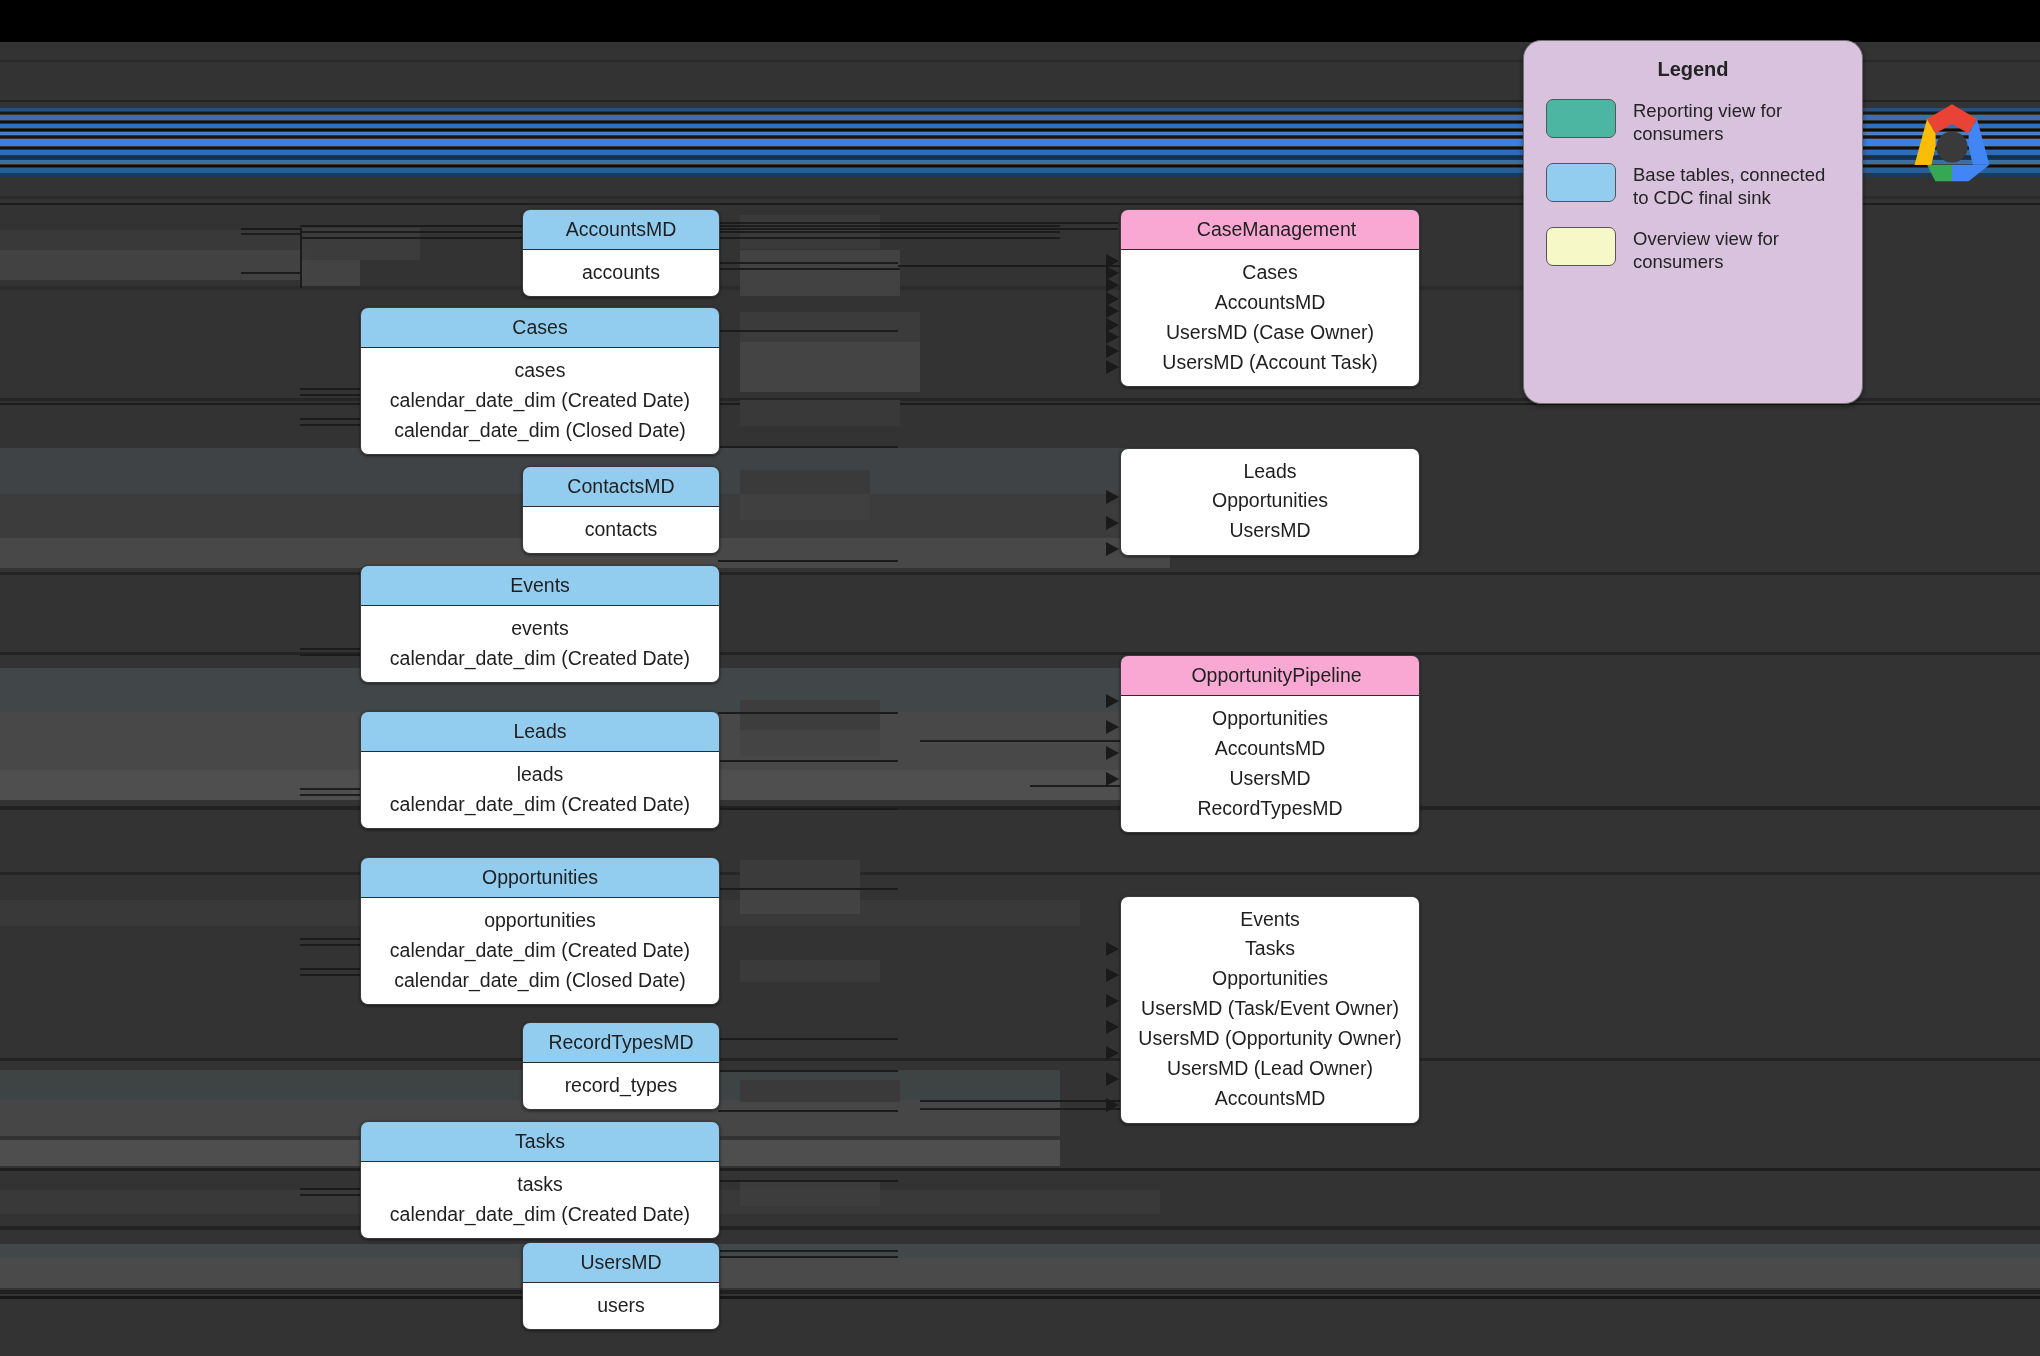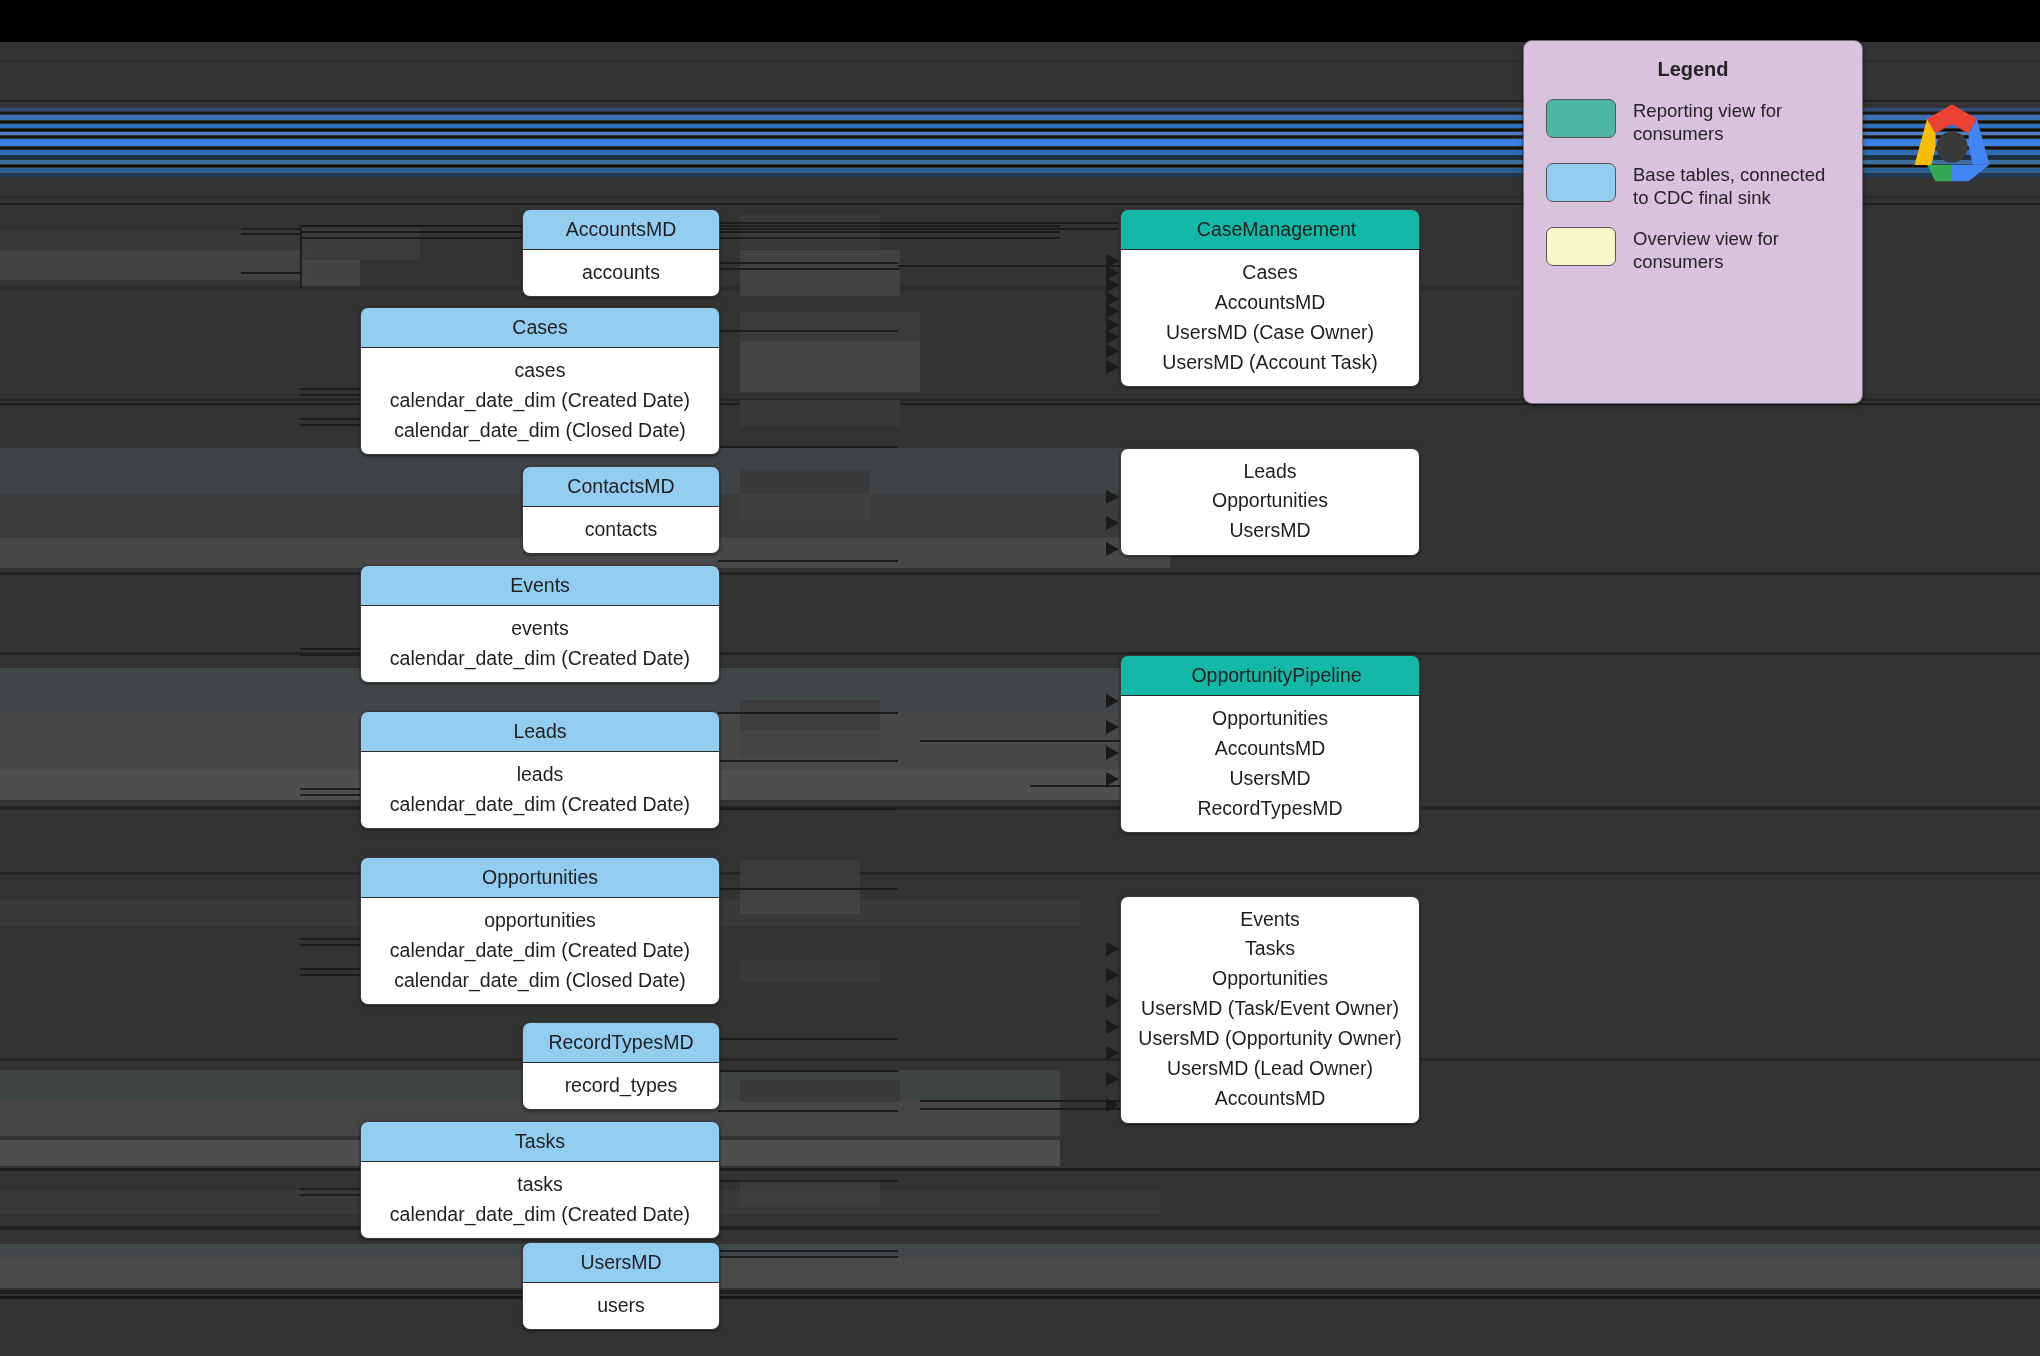--- a/index.html
+++ b/index.html
@@ -23,33 +23,33 @@
         border:1px solid #3a3a3a;}
   .node .hdr{text-align:center;font-size:19.5px;color:#1f1f1f;
              padding:9px 6px 10px 6px;line-height:1.05;
              border-bottom:1px solid #2b2b2b;}
   .node .body{background:#ffffff;padding:7px 6px 9px 6px;}
   .node .body .row{text-align:center;font-size:19.5px;color:#1f1f1f;
                    line-height:1.28;padding:2.5px 4px;white-space:nowrap;}
   .node .body.empty{height:26px;padding:0;}
 
   .hdr.blue{background:#92cdf0;}
-  .hdr.green{background:#14b8a6;padding-left:19px;}
+  .hdr.green{background:#f9a8d4;padding-left:19px;}
   .hdr.pink{background:#fbd9d9;}
 
   
   .edge{position:absolute;background:#1a1a1a;height:1.6px;pointer-events:none;opacity:.95;}
   .edgev{position:absolute;background:#1a1a1a;width:1.6px;pointer-events:none;opacity:.95;}
   .arrow{position:absolute;width:0;height:0;pointer-events:none;
          border-top:7px solid transparent;border-bottom:7px solid transparent;
          border-left:13px solid #1a1a1a;}
 
   
   #legend{position:absolute;left:1523px;top:40px;width:338px;height:362px;
-          background:#d9c2dd;border:1px solid #6f6f6f;border-radius:9px;
+          background:#d9c2dd;border:1px solid #6f6f6f;border-radius:18px;
           box-shadow:0 2px 5px rgba(0,0,0,.45);}
   #legend .ltitle{text-align:center;font-size:20px;font-weight:bold;color:#232323;
                   margin-top:17px;}
   #legend .lrow{display:flex;align-items:flex-start;margin:18px 0 0 22px;}
   #legend .sw{width:68px;height:37px;border:1.5px solid #555;border-radius:7px;flex:0 0 auto;}
   #legend .sw.blue{background:#92cdf0;}
   #legend .sw.green{background:#4db6a2;}
   #legend .sw.yellow{background:#f7f8c8;}
   #legend .sw.pink{background:#fbd9d9;}
   #legend .ltxt{margin-left:17px;font-size:18.5px;color:#242424;line-height:1.22;

